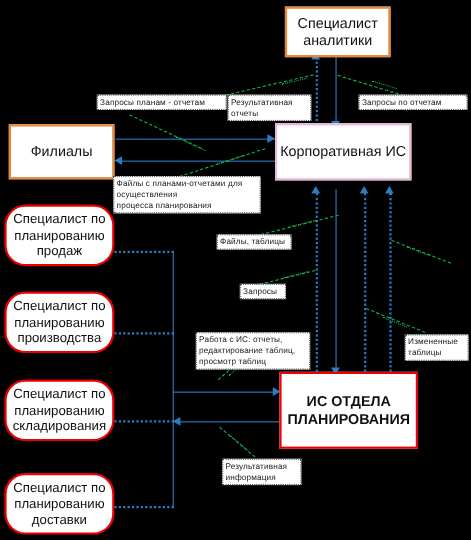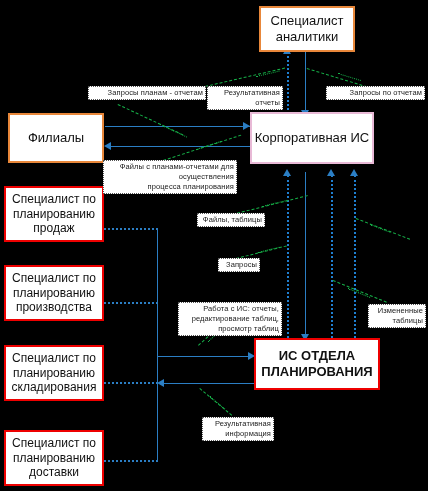--- a/index.html
+++ b/index.html
@@ -19,21 +19,21 @@
     justify-content:center;
     text-align:center;
     box-sizing:border-box;
     line-height:1.22;
     white-space:pre-line;
   }
   .node.orange{border:2px solid #e8873a;}
   .node.pink{border:2px solid #e8b9d6;}
   .node.red{border:2px solid #ee0000;}
   .node.f-14{font-size:13px;}
-  .node.f-12{font-size:12px;}
+  .node.f-12{font-size:12px;border-radius:19px;}
   .node.f-13b{font-size:13px;font-weight:bold;}
 
   
   .seg{position:absolute;}
   .h-solid{height:0;border-top:1.4px solid #2b7ec4;}
   .v-solid{width:0;border-left:1.4px solid #2b7ec4;}
   .h-dot{height:0;border-top:2px dotted #2b7ec4;}
   .v-dot{width:0;border-left:2.4px dotted #1f7fd0;}
 
   .arrow{position:absolute;width:0;height:0;}
@@ -45,21 +45,21 @@
   
   .leader{position:absolute;height:0;border-top:1px dashed #16b048;transform-origin:0 0;}
   .leader2{position:absolute;height:0;border-top:1px dotted #16b048;transform-origin:0 0;}
 
   .callout{
     position:absolute;
     background:#ffffff;
     color:#1a1a1a;
     font-size:7.5px;
     line-height:1.32;
-    text-align:right;
+    text-align:left;
     padding:1px 2px;
     box-sizing:border-box;
     white-space:pre-line;
     border:1px dotted #555;
     letter-spacing:0.1px;
   }
 </style>
 </head>
 <body>
 
@@ -162,21 +162,21 @@
 планированию
 складирования</span>
   </div>
 
   <div class="node red f-12" style="left:4px;top:430px;width:100px;height:56px;">
     <span>Специалист по
 планированию
 доставки</span>
   </div>
 
-  <div class="node red f-13b" style="left:254px;top:338px;width:126px;height:52px;">
+  <div class="node red f-13b" style="left:254px;top:338px;width:126px;height:70px;">
     <span>ИС ОТДЕЛА
 ПЛАНИРОВАНИЯ</span>
   </div>
 
   <div class="callout" style="left:88px;top:86px;width:118px;">Запросы планам - отчетам</div>
 
   <div class="callout" style="left:207px;top:86px;width:76px;">Результативная
 отчеты</div>
 
   <div class="callout" style="left:326px;top:86px;width:99px;">Запросы по отчетам</div>

